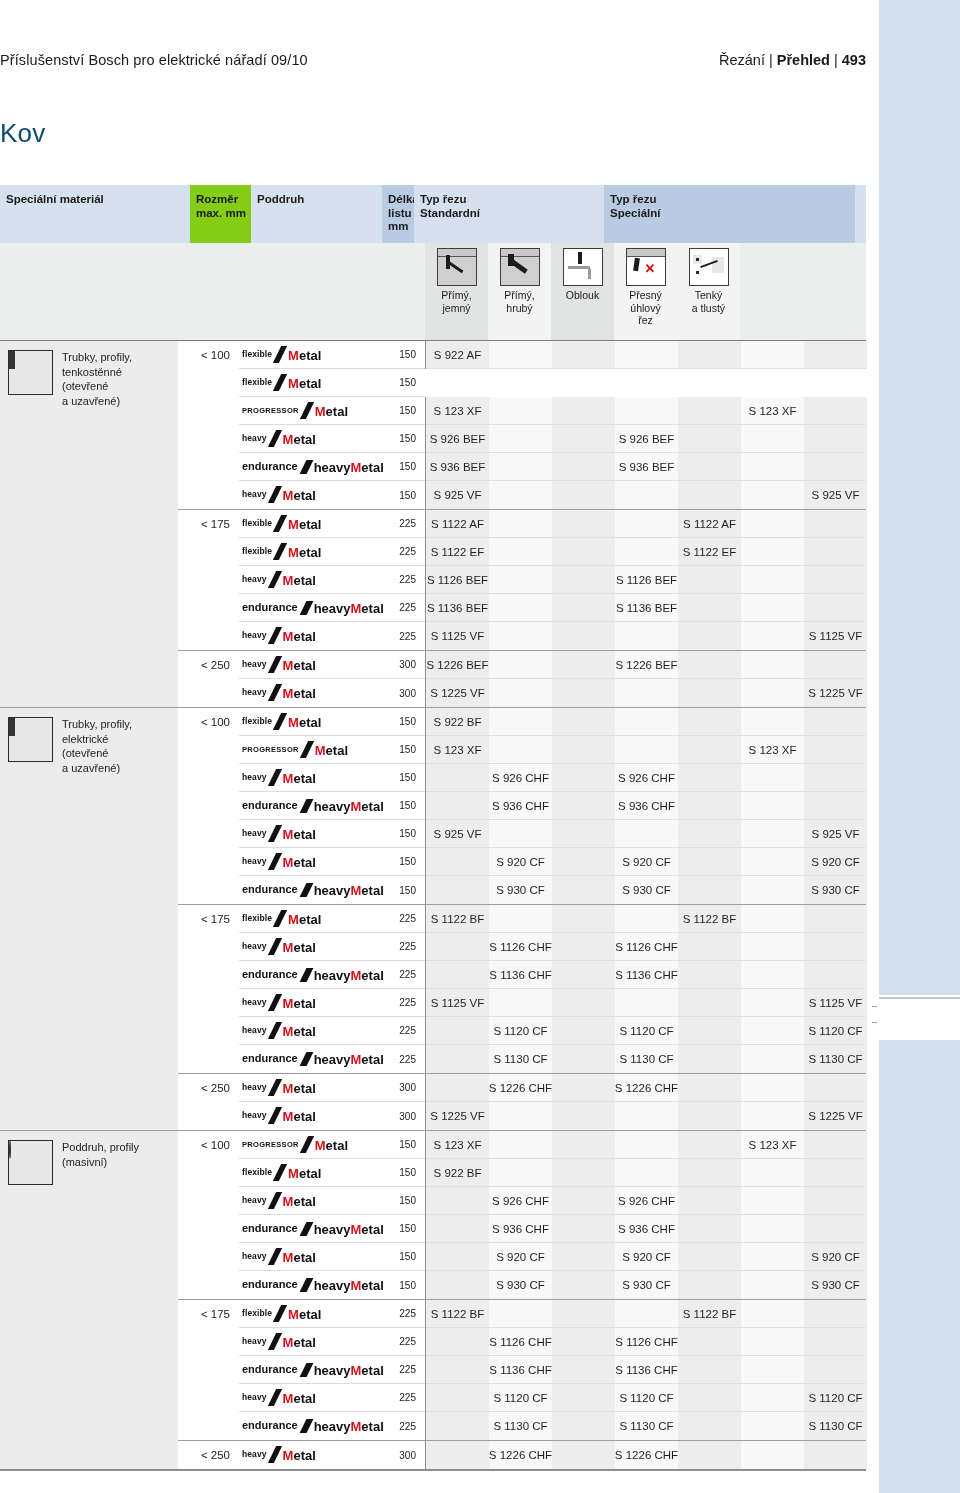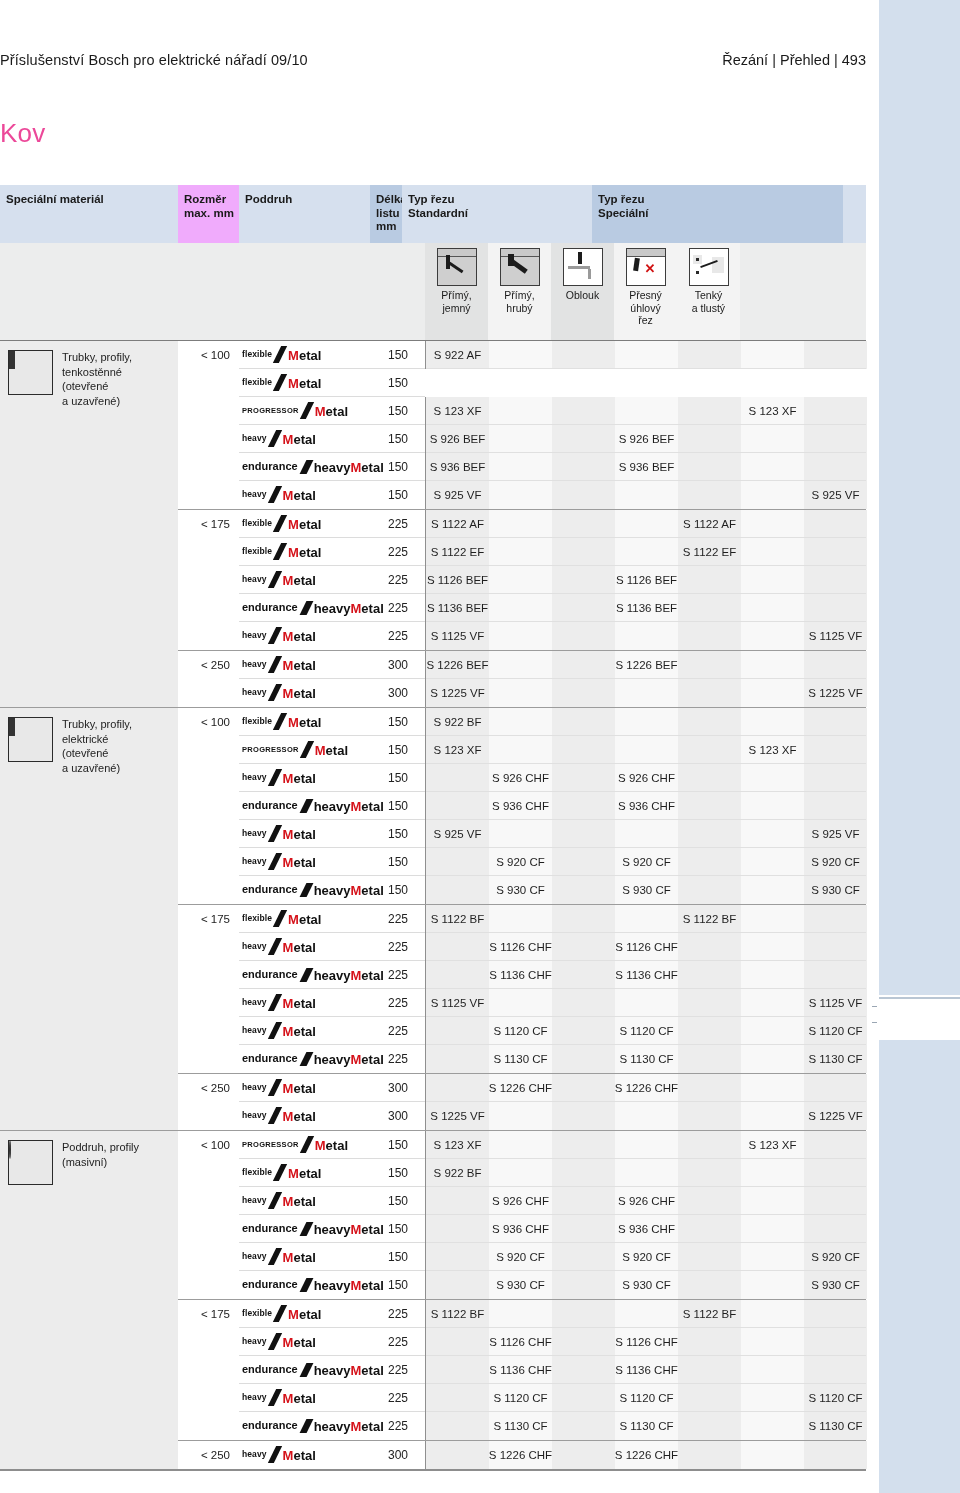--- a/index.html
+++ b/index.html
@@ -15,32 +15,32 @@
   .edge-strip{position:absolute;left:879px;width:81px;background:#d3dfed;}
   .edge-strip.s1{top:0;height:995px;}
   .edge-strip.s1:after{content:"";position:absolute;left:0;bottom:-4px;width:100%;height:2px;background:#b9c6d4;}
   .edge-strip.s2{top:1040px;height:453px;}
   .edge-tick{position:absolute;left:872px;width:5px;height:1px;background:#9aa6b3;}
 
   
   .runhead{position:absolute;left:0;top:52px;width:866px;height:22px;}
   .runhead .left{position:absolute;left:0;top:0;font-size:14.5px;letter-spacing:.1px;}
   .runhead .right{position:absolute;right:0;top:0;font-size:14.5px;white-space:nowrap;}
-  .runhead .right b{font-weight:normal;}
-
-  h1.kov{position:absolute;left:0;top:118px;margin:0;font-size:26px;font-weight:400;letter-spacing:.2px;color:#ec4899;}
+  .runhead .right b{font-weight:bold;}
+
+  h1.kov{position:absolute;left:0;top:118px;margin:0;font-size:26px;font-weight:400;letter-spacing:.2px;color:#0c4a6e;}
 
   
   .tbl{position:absolute;left:0;top:185px;width:866px;}
 
   
   .hdr{display:flex;height:58px;background:#d6e0ee;}
   .hdr .cell{padding:8px 0 0 6px;font-size:11.5px;font-weight:bold;line-height:13.5px;box-sizing:border-box;}
   .hdr .c-mat{width:178px;background:#d6e0ee;}
-  .hdr .c-size{width:61px;background:#f0abfc;}
+  .hdr .c-size{width:61px;background:#84cc16;margin-left:12px;}
   .hdr .c-sub{width:131px;background:#d6e0ee;}
   .hdr .c-len{width:32px;background:#b9cbe2;}
   .hdr .c-std{width:190px;background:#d6e0ee;}
   .hdr .c-spec{width:251px;background:#b9cbe2;}
 
   
   .icohdr{display:flex;height:97px;background:#eceded;border-bottom:1px solid #7c7c7c;}
   .icohdr .pad{width:425px;background:#eceded;}
   .icohdr .icell{width:63px;box-sizing:border-box;display:flex;flex-direction:column;align-items:center;
                  padding-top:5px;font-size:10.5px;line-height:12.5px;text-align:center;}
@@ -70,21 +70,21 @@
 
   .sizeblk{border-top:1px solid #9c9c9c;}
   .sizeblk:first-child{border-top:none;}
 
   .r{display:flex;height:28px;align-items:stretch;}
   .r .size{width:61px;box-sizing:border-box;text-align:right;padding-right:9px;font-size:11.5px;
            display:flex;align-items:center;justify-content:flex-end;color:#222;}
   .r .sub{width:131px;box-sizing:border-box;display:flex;align-items:center;
           border-bottom:1px solid #dcdcdc;padding-left:3px;}
   .r:last-child .sub{border-bottom:none;}
-  .r .len{width:55px;box-sizing:border-box;text-align:center;padding-right:17px;font-size:12px;
+  .r .len{width:55px;box-sizing:border-box;text-align:center;padding-right:9px;font-size:10px;
           display:flex;align-items:center;justify-content:flex-end;border-bottom:1px solid #dcdcdc;color:#222;}
   .r:last-child .len{border-bottom:none;}
   .r .typ{width:441px;box-sizing:border-box;position:relative;border-left:1px solid #8f8f8f;}
 
   .r .typ .colbg{position:absolute;top:0;bottom:0;width:63px;}
   .r .typ .colbg.a{background:#ededed;}
   .r .typ .colbg.b{background:#f8f8f8;}
   .r .typ .hl{position:absolute;left:0;right:0;bottom:0;height:1px;background:#e0e0e0;}
   .r:last-child .typ .hl{background:transparent;}
   .r .typ .val{position:absolute;top:0;height:28px;line-height:28px;font-size:11.5px;

